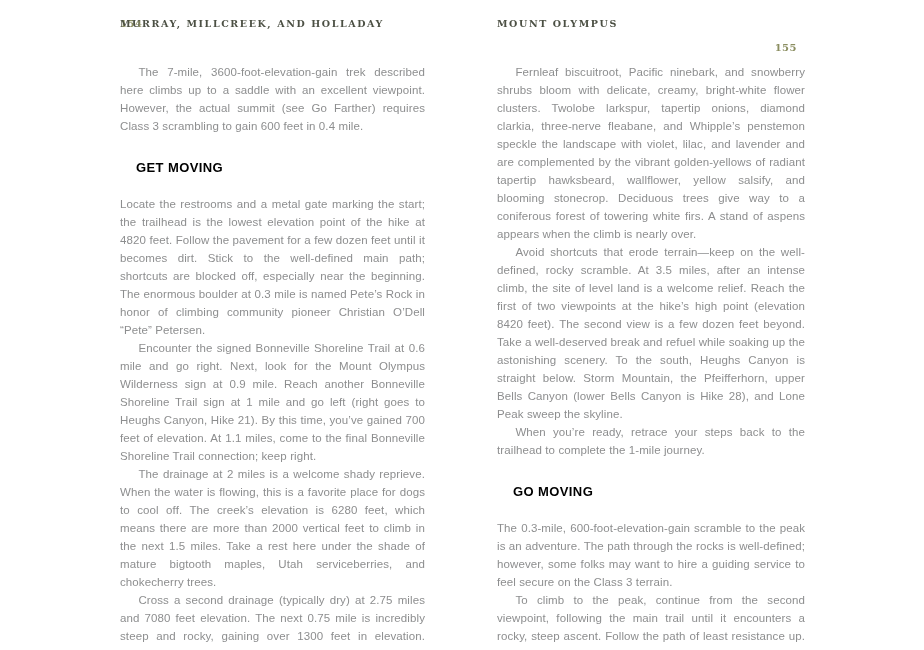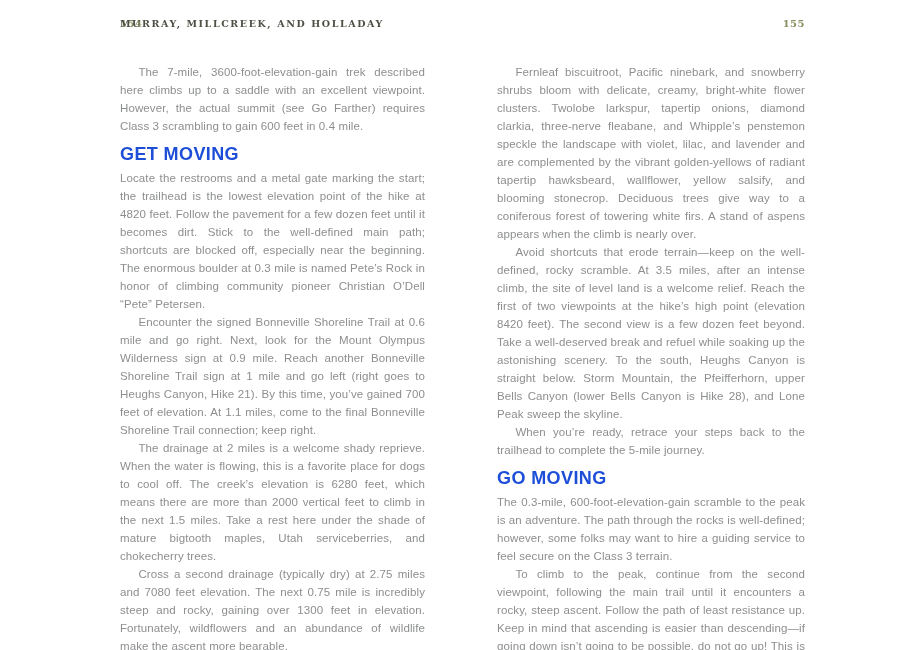--- a/index.html
+++ b/index.html
@@ -43,44 +43,44 @@
   .page-number {
     position: absolute;
     top: 0;
     font-family: "DejaVu Serif", "Liberation Serif", serif;
     font-weight: bold;
     font-size: 10px;
     letter-spacing: 0.5px;
     color: #8b8e61;
   }
   .page-number-left  { left: 0; }
-  .page-number-right { right: 0; }
+  .page-number-right { right: 8px; margin-top: 24px; }
 
   .page-body {
     margin-top: 31px;
   }
   .page-body p {
     margin: 0;
     font-size: 11.5px;
     line-height: 18px;
     color: #8d8e8f;
     text-align: justify;
     letter-spacing: 0.1px;
   }
   .page-body p.indent {
     text-indent: 1.6em;
   }
   .section-heading {
-    margin: 0;
+    margin: 16px;
     padding-top: 9px;
     padding-bottom: 4px;
-    font-size: 18px;
+    font-size: 13px;
     font-weight: bold;
     letter-spacing: 0.4px;
-    color: #1d4ed8;
+    color: #000000;
   }
 </style>
 </head>
 <body>
 
 <div class="spread">
 
   <div class="page page-left">
     <div class="running-head-row">
       <span class="page-number page-number-left">154</span>
@@ -91,26 +91,27 @@
       <h2 class="section-heading">GET MOVING</h2>
       <p>Locate the restrooms and a metal gate marking the start; the trailhead is the lowest elevation point of the hike at 4820 feet. Follow the pavement for a few dozen feet until it becomes dirt. Stick to the well-defined main path; shortcuts are blocked off, especially near the beginning. The enormous boulder at 0.3 mile is named Pete’s Rock in honor of climbing community pioneer Christian O’Dell “Pete” Petersen.</p>
       <p class="indent">Encounter the signed Bonneville Shoreline Trail at 0.6 mile and go right. Next, look for the Mount Olympus Wilderness sign at 0.9 mile. Reach another Bonneville Shoreline Trail sign at 1 mile and go left (right goes to Heughs Canyon, Hike 21). By this time, you’ve gained 700 feet of elevation. At 1.1 miles, come to the final Bonneville Shoreline Trail connection; keep right.</p>
       <p class="indent">The drainage at 2 miles is a welcome shady reprieve. When the water is flowing, this is a favorite place for dogs to cool off. The creek’s elevation is 6280 feet, which means there are more than 2000 vertical feet to climb in the next 1.5 miles. Take a rest here under the shade of mature bigtooth maples, Utah serviceberries, and chokecherry trees.</p>
       <p class="indent">Cross a second drainage (typically dry) at 2.75 miles and 7080 feet elevation. The next 0.75 mile is incredibly steep and rocky, gaining over 1300 feet in elevation. Fortunately, wildflowers and an abundance of wildlife make the ascent more bearable.</p>
     </div>
   </div>
 
   <div class="page page-right">
     <div class="running-head-row">
+      <span class="running-head">MOUNT OLYMPUS</span>
       <span class="page-number page-number-right">155</span>
     </div>
     <div class="page-body">
       <p class="indent">Fernleaf biscuitroot, Pacific ninebark, and snowberry shrubs bloom with delicate, creamy, bright-white flower clusters. Twolobe larkspur, tapertip onions, diamond clarkia, three-nerve fleabane, and Whipple’s penstemon speckle the landscape with violet, lilac, and lavender and are complemented by the vibrant golden-yellows of radiant tapertip hawksbeard, wallflower, yellow salsify, and blooming stonecrop. Deciduous trees give way to a coniferous forest of towering white firs. A stand of aspens appears when the climb is nearly over.</p>
       <p class="indent">Avoid shortcuts that erode terrain—keep on the well-defined, rocky scramble. At 3.5 miles, after an intense climb, the site of level land is a welcome relief. Reach the first of two viewpoints at the hike’s high point (elevation 8420 feet). The second view is a few dozen feet beyond. Take a well-deserved break and refuel while soaking up the astonishing scenery. To the south, Heughs Canyon is straight below. Storm Mountain, the Pfeifferhorn, upper Bells Canyon (lower Bells Canyon is Hike 28), and Lone Peak sweep the skyline.</p>
-      <p class="indent">When you’re ready, retrace your steps back to the trailhead to complete the 5-mile journey.</p>
+      <p class="indent">When you’re ready, retrace your steps back to the trailhead to complete the 1-mile journey.</p>
       <h2 class="section-heading">GO MOVING</h2>
       <p>The 0.3-mile, 600-foot-elevation-gain scramble to the peak is an adventure. The path through the rocks is well-defined; however, some folks may want to hire a guiding service to feel secure on the Class 3 terrain.</p>
       <p class="indent">To climb to the peak, continue from the second viewpoint, following the main trail until it encounters a rocky, steep ascent. Follow the path of least resistance up. Keep in mind that ascending is easier than descending—if going down isn’t going to be possible, do not go up! This is a heavily trafficked Class 3 scramble, so no bushwhacking is required.</p>
       <p class="indent">Views from the peak are majestic. When you’re back down in the valley, you’ll be able to look up at Mount Olympus and know firsthand what it’s like to be on the summit.</p>
     </div>
   </div>
 
 </div>
 
 </body></html>

